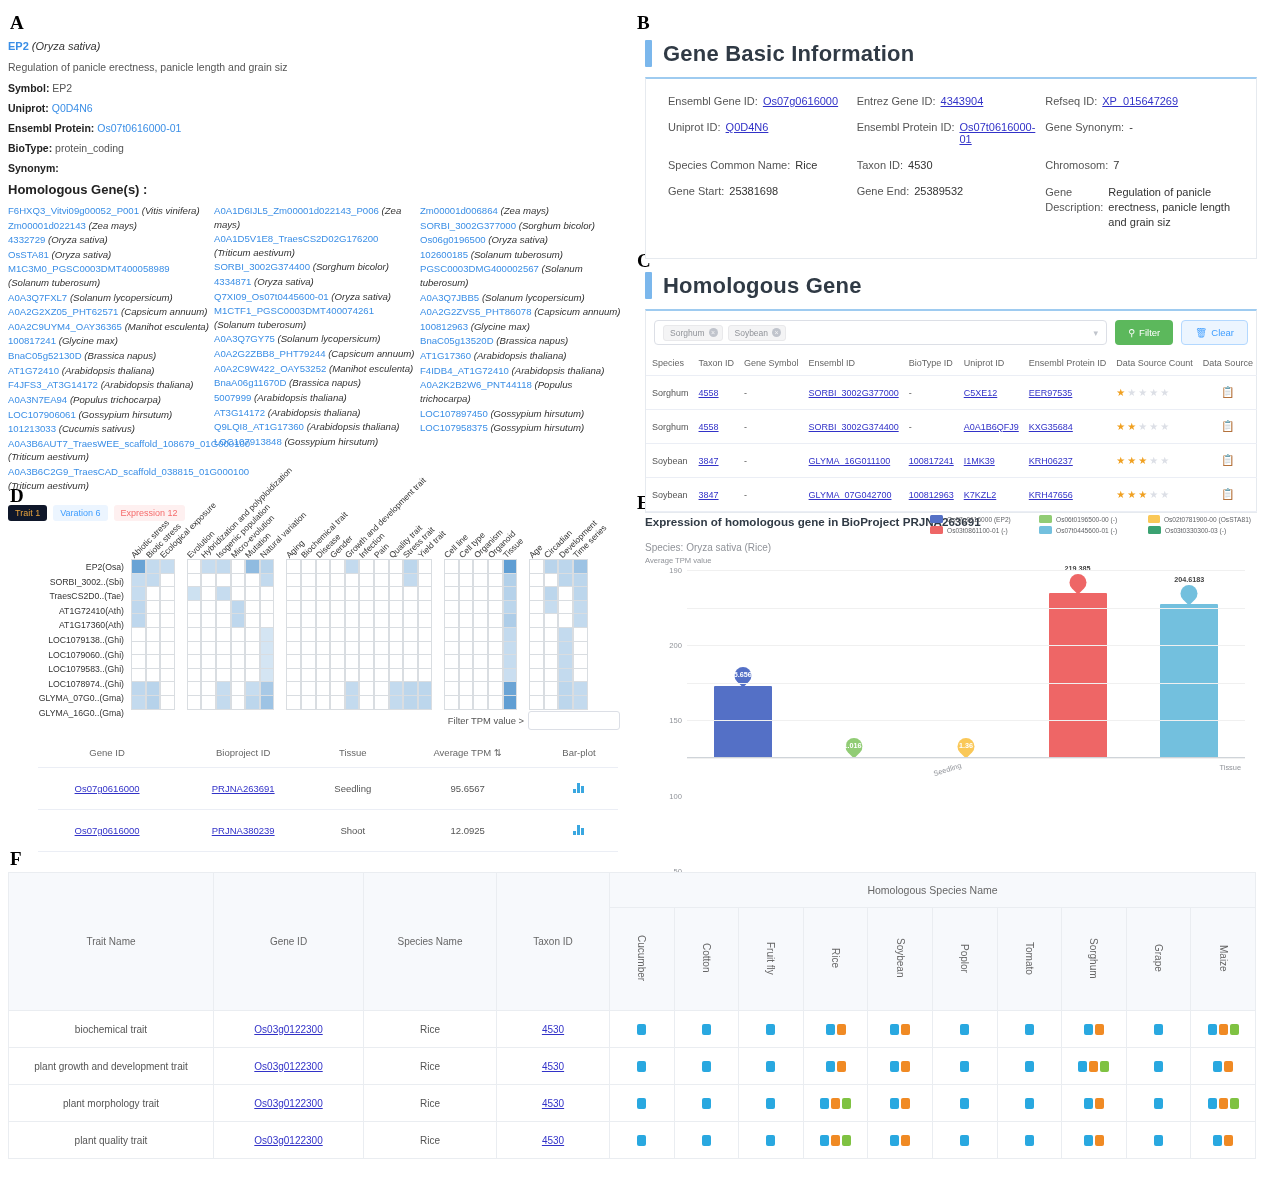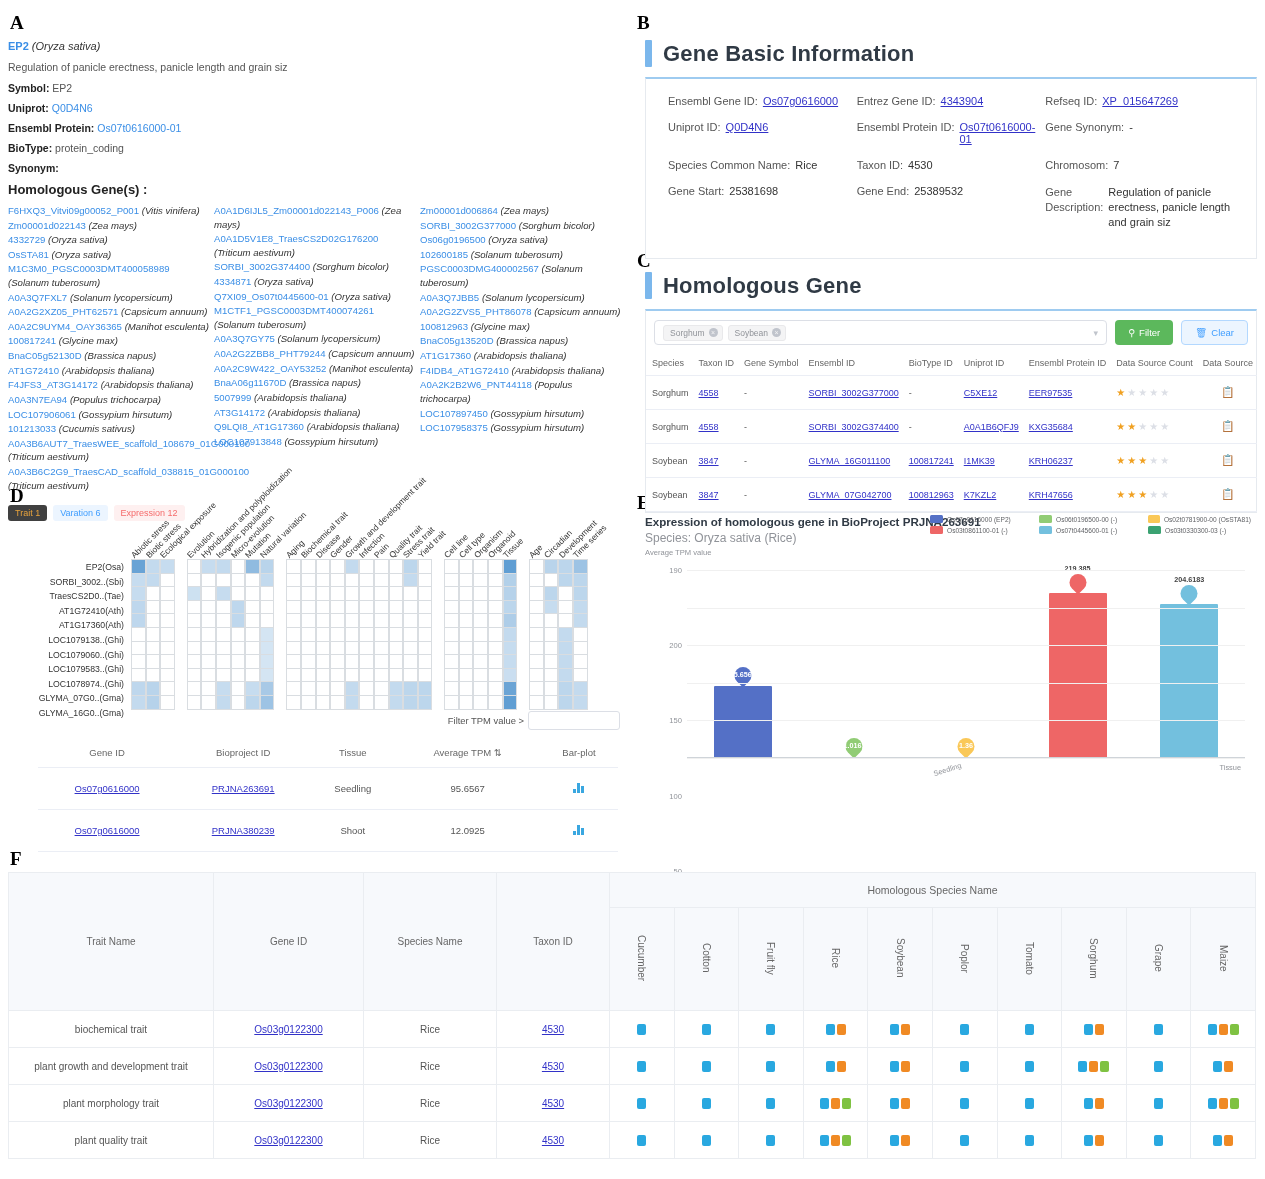--- a/index.html
+++ b/index.html
@@ -26,21 +26,21 @@
   .a-row b { color:#222; font-weight:bold; }
   .a-row .lnk { color:#3a8ee6; }
   .a-row .plain { color:#555; }
   .a-hglabel { font-size:13px; font-weight:bold; color:#222; margin-bottom:7px; }
   .a-cols { display:flex; gap:0px; font-size:9.6px; line-height:1.42; }
   .a-col { width:206px; padding-right:4px; }
   .a-col div { color:#3a8ee6; margin-bottom:1px; }
   .a-col i { color:#333; font-style:italic; }
   .a-tabs { margin-top:12px; display:flex; gap:6px; }
   .a-tab { font-size:9px; padding:3px 7px; border-radius:3px; }
-  .t-trait { background:#404040; color:#e6a23c; }
+  .t-trait { background:#0f172a; color:#e6a23c; }
   .t-var   { background:#ecf5ff; color:#409eff; }
   .t-expr  { background:#fef0f0; color:#f56c6c; }
 
   
   #panelB { position:absolute; left:645px; top:40px; width:612px; }
   .sec-head { display:flex; align-items:center; gap:11px; margin-bottom:10px; }
   .sec-bar { width:7px; height:27px; background:#7bb7ec; border-radius:1px; }
   .sec-title { font-size:22px; font-weight:bold; color:#303a45; letter-spacing:.2px; }
   .card { border:1px solid #e6eaef; border-top:2px solid #9ecbf0; background:#fff; }
   .binfo { padding:16px 22px 14px 22px; }
@@ -131,21 +131,21 @@
   table.dtab td {
     padding:14px 4px; text-align:center; border-bottom:1px solid #ebeef5; color:#555;
   }
   table.dtab td a { color:#3232c8; text-decoration:underline; }
   .barglyph { display:inline-flex; align-items:flex-end; gap:1px; height:11px; }
   .barglyph i { display:block; width:3px; background:#3aa7e0; }
 
   
   #panelE { position:absolute; left:645px; top:515px; width:615px; height:300px; }
   .e-title { font-size:11.6px; font-weight:bold; color:#303a45; }
-  .e-sub { font-size:12px; color:#909399; margin-top:3px; }
+  .e-sub { font-size:10px; color:#909399; margin-top:14px; }
   .e-ylab { font-size:7.6px; color:#909399; margin-top:3px; }
   .e-legend {
     position:absolute; right:0; top:0; width:330px;
     display:flex; flex-wrap:wrap; gap:3px 6px;
   }
   .e-leg-item { display:flex; align-items:center; gap:4px; width:103px; }
   .e-sw { width:13px; height:8px; border-radius:1.5px; }
   .e-leg-item span { font-size:6.6px; color:#606266; white-space:nowrap; }
   .e-plot { position:absolute; left:8px; top:55px; width:600px; height:210px; }
   .e-grid { position:absolute; left:34px; right:8px; top:0; bottom:22px; }

